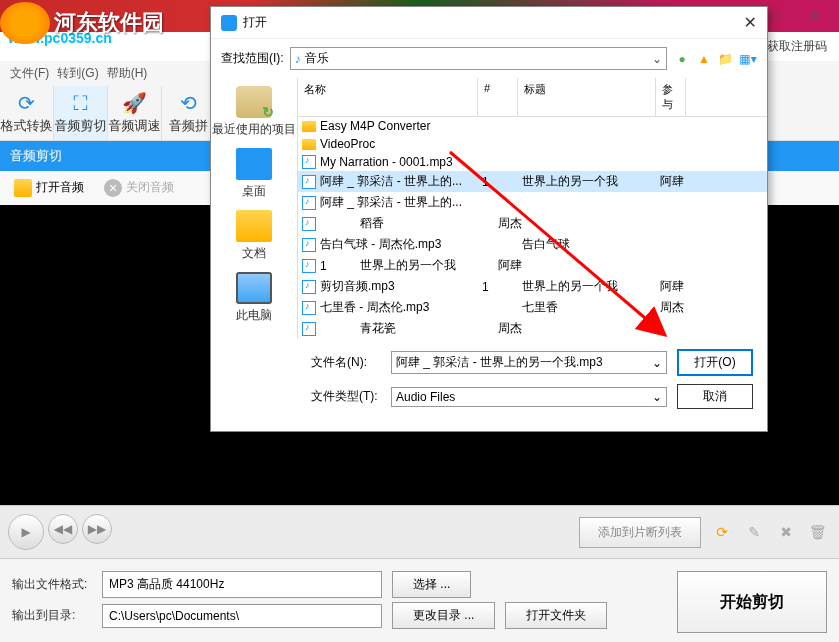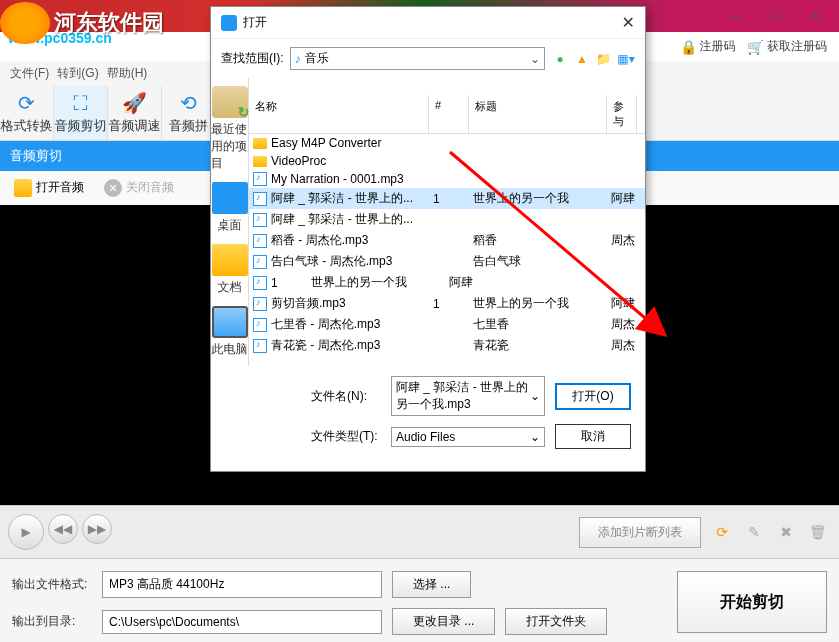--- a/index.html
+++ b/index.html
@@ -41,28 +41,28 @@
 .player-bar { background:#ececec; padding:8px; display:flex; align-items:center; justify-content:space-between; border-top:1px solid #ccc; border-bottom:1px solid #ccc; }
 .play-ctrls { display:flex; gap:4px; }
 .pbtn { width:30px; height:30px; border-radius:50%; background:linear-gradient(#fff,#ddd); border:1px solid #bbb; display:flex; align-items:center; justify-content:center; color:#888; }
 .pbtn.play { width:36px; height:36px; }
 .seg-btn { padding:6px 18px; background:linear-gradient(#fff,#e8e8e8); border:1px solid #aaa; color:#888; }
 .right-ctrls { display:flex; gap:6px; align-items:center; }
 .ricon { width:26px; height:26px; border-radius:50%; display:flex; align-items:center; justify-content:center; font-size:14px; }
 
 .output-panel { background:#f5f5f5; padding:12px; display:flex; gap:20px; }
 .output-left { flex:1; }
-.output-row { display:flex; align-items:center; gap:10px; margin-bottom:10px; }
+.output-row { display:flex; align-items:center; gap:10px; margin-bottom:4px; }
 .output-label { width:80px; color:#333; }
 .output-field { flex:1; max-width:280px; background:#fff; border:1px solid #999; padding:4px 6px; }
 .small-btn { padding:4px 20px; background:linear-gradient(#fff,#e8e8e8); border:1px solid #999; }
 .big-btn { width:150px; height:62px; background:linear-gradient(#fff,#eee); border:1px solid #999; font-size:16px; font-weight:bold; display:flex; align-items:center; justify-content:center; }
 
 
-.dialog { position:absolute; top:6px; left:210px; width:436px; background:#fff; border:1px solid #888; box-shadow:3px 3px 8px rgba(0,0,0,0.3); z-index:50; }
+.dialog { position:absolute; top:6px; left:210px; width:558px; background:#fff; border:1px solid #888; box-shadow:3px 3px 8px rgba(0,0,0,0.3); z-index:50; }
 .dlg-title { display:flex; align-items:center; justify-content:space-between; padding:6px 10px; background:#fff; border-bottom:1px solid #eee; }
 .dlg-title-left { display:flex; align-items:center; gap:6px; }
 .dlg-icon { width:16px; height:16px; background:#2196f3; border-radius:3px; }
 .dlg-close { font-size:16px; color:#333; cursor:pointer; }
 
 .dlg-look { display:flex; align-items:center; gap:6px; padding:8px 10px; }
 .dlg-look-label { white-space:nowrap; }
 .dlg-combo { flex:1; border:1px solid #999; padding:2px 4px; display:flex; align-items:center; gap:4px; background:#fff; }
 .dlg-combo .mus-icon { color:#2196f3; }
 .dlg-combo .arrow { margin-left:auto; color:#555; }
@@ -73,21 +73,21 @@
 .dlg-sidebar { width:86px; display:flex; flex-direction:column; align-items:center; gap:10px; padding:8px 0; }
 .side-item { display:flex; flex-direction:column; align-items:center; gap:3px; color:#333; font-size:11px; }
 .side-icon { width:36px; height:32px; }
 .side-icon.recent { background:linear-gradient(#e8d4a0,#d4b870); border-radius:4px; position:relative; }
 .side-icon.recent::after { content:"↻"; position:absolute; bottom:-2px; right:-2px; color:#4caf50; font-size:14px; font-weight:bold; }
 .side-icon.desktop { background:#2196f3; border-radius:2px; }
 .side-icon.docs { background:linear-gradient(#ffd54f,#ffb300); border-radius:2px; }
 .side-icon.pc { background:linear-gradient(#90caf9,#42a5f5); border-radius:3px; border:2px solid #555; }
 
 .dlg-files { flex:1; border-left:1px solid #ddd; }
-.file-header { display:flex; border-bottom:1px solid #ddd; background:#fff;margin-top:17px; }
+.file-header { display:flex; border-bottom:1px solid #ddd; background:#fff; }
 .file-header div { padding:4px 6px; border-right:1px solid #ddd; font-size:11px; }
 .fh-name { width:180px; } .fh-num { width:40px; } .fh-title { width:138px; } .fh-extra { width:30px; }
 .file-list { }
 .file-row { display:flex; align-items:center; padding:2px 4px; }
 .file-row.selected { background:#cde8ff; }
 .file-row .fcell-icon { width:18px; display:flex; align-items:center; }
 .folder-ic { width:14px; height:11px; background:linear-gradient(#ffd54f,#ffb300); border-radius:1px; }
 .audio-ic { width:14px; height:14px; background:#fff; border:1px solid #2196f3; position:relative; }
 .audio-ic::after { content:"♪"; color:#2196f3; font-size:9px; position:absolute; top:-1px; left:2px; }
 .fcell-name { width:162px; overflow:hidden; white-space:nowrap; }
@@ -286,21 +286,20 @@
             </div>
             <div class="fcell-name">阿肆 _ 郭采洁 - 世界上的...</div>
             <div class="fcell-num"></div>
             <div class="fcell-title"></div>
             <div class="fcell-extra"></div>
           </div>
           <div class="file-row">
             <div class="fcell-icon">
               <div class="audio-ic"></div>
             </div>
-            <div class="fcell-name">稻香 - 周杰伦.mp3</div>
             <div class="fcell-num"></div>
             <div class="fcell-title">稻香</div>
             <div class="fcell-extra">周杰</div>
           </div>
           <div class="file-row">
             <div class="fcell-icon">
               <div class="audio-ic"></div>
             </div>
             <div class="fcell-name">告白气球 - 周杰伦.mp3</div>
             <div class="fcell-num"></div>
@@ -330,21 +329,20 @@
             </div>
             <div class="fcell-name">七里香 - 周杰伦.mp3</div>
             <div class="fcell-num"></div>
             <div class="fcell-title">七里香</div>
             <div class="fcell-extra">周杰</div>
           </div>
           <div class="file-row">
             <div class="fcell-icon">
               <div class="audio-ic"></div>
             </div>
-            <div class="fcell-name">青花瓷 - 周杰伦.mp3</div>
             <div class="fcell-num"></div>
             <div class="fcell-title">青花瓷</div>
             <div class="fcell-extra">周杰</div>
           </div>
         </div>
     </div>
   </div>
   <div class="dlg-bottom">
     <div class="dlg-brow">
       <span class="dlg-blabel">文件名(N):</span>

